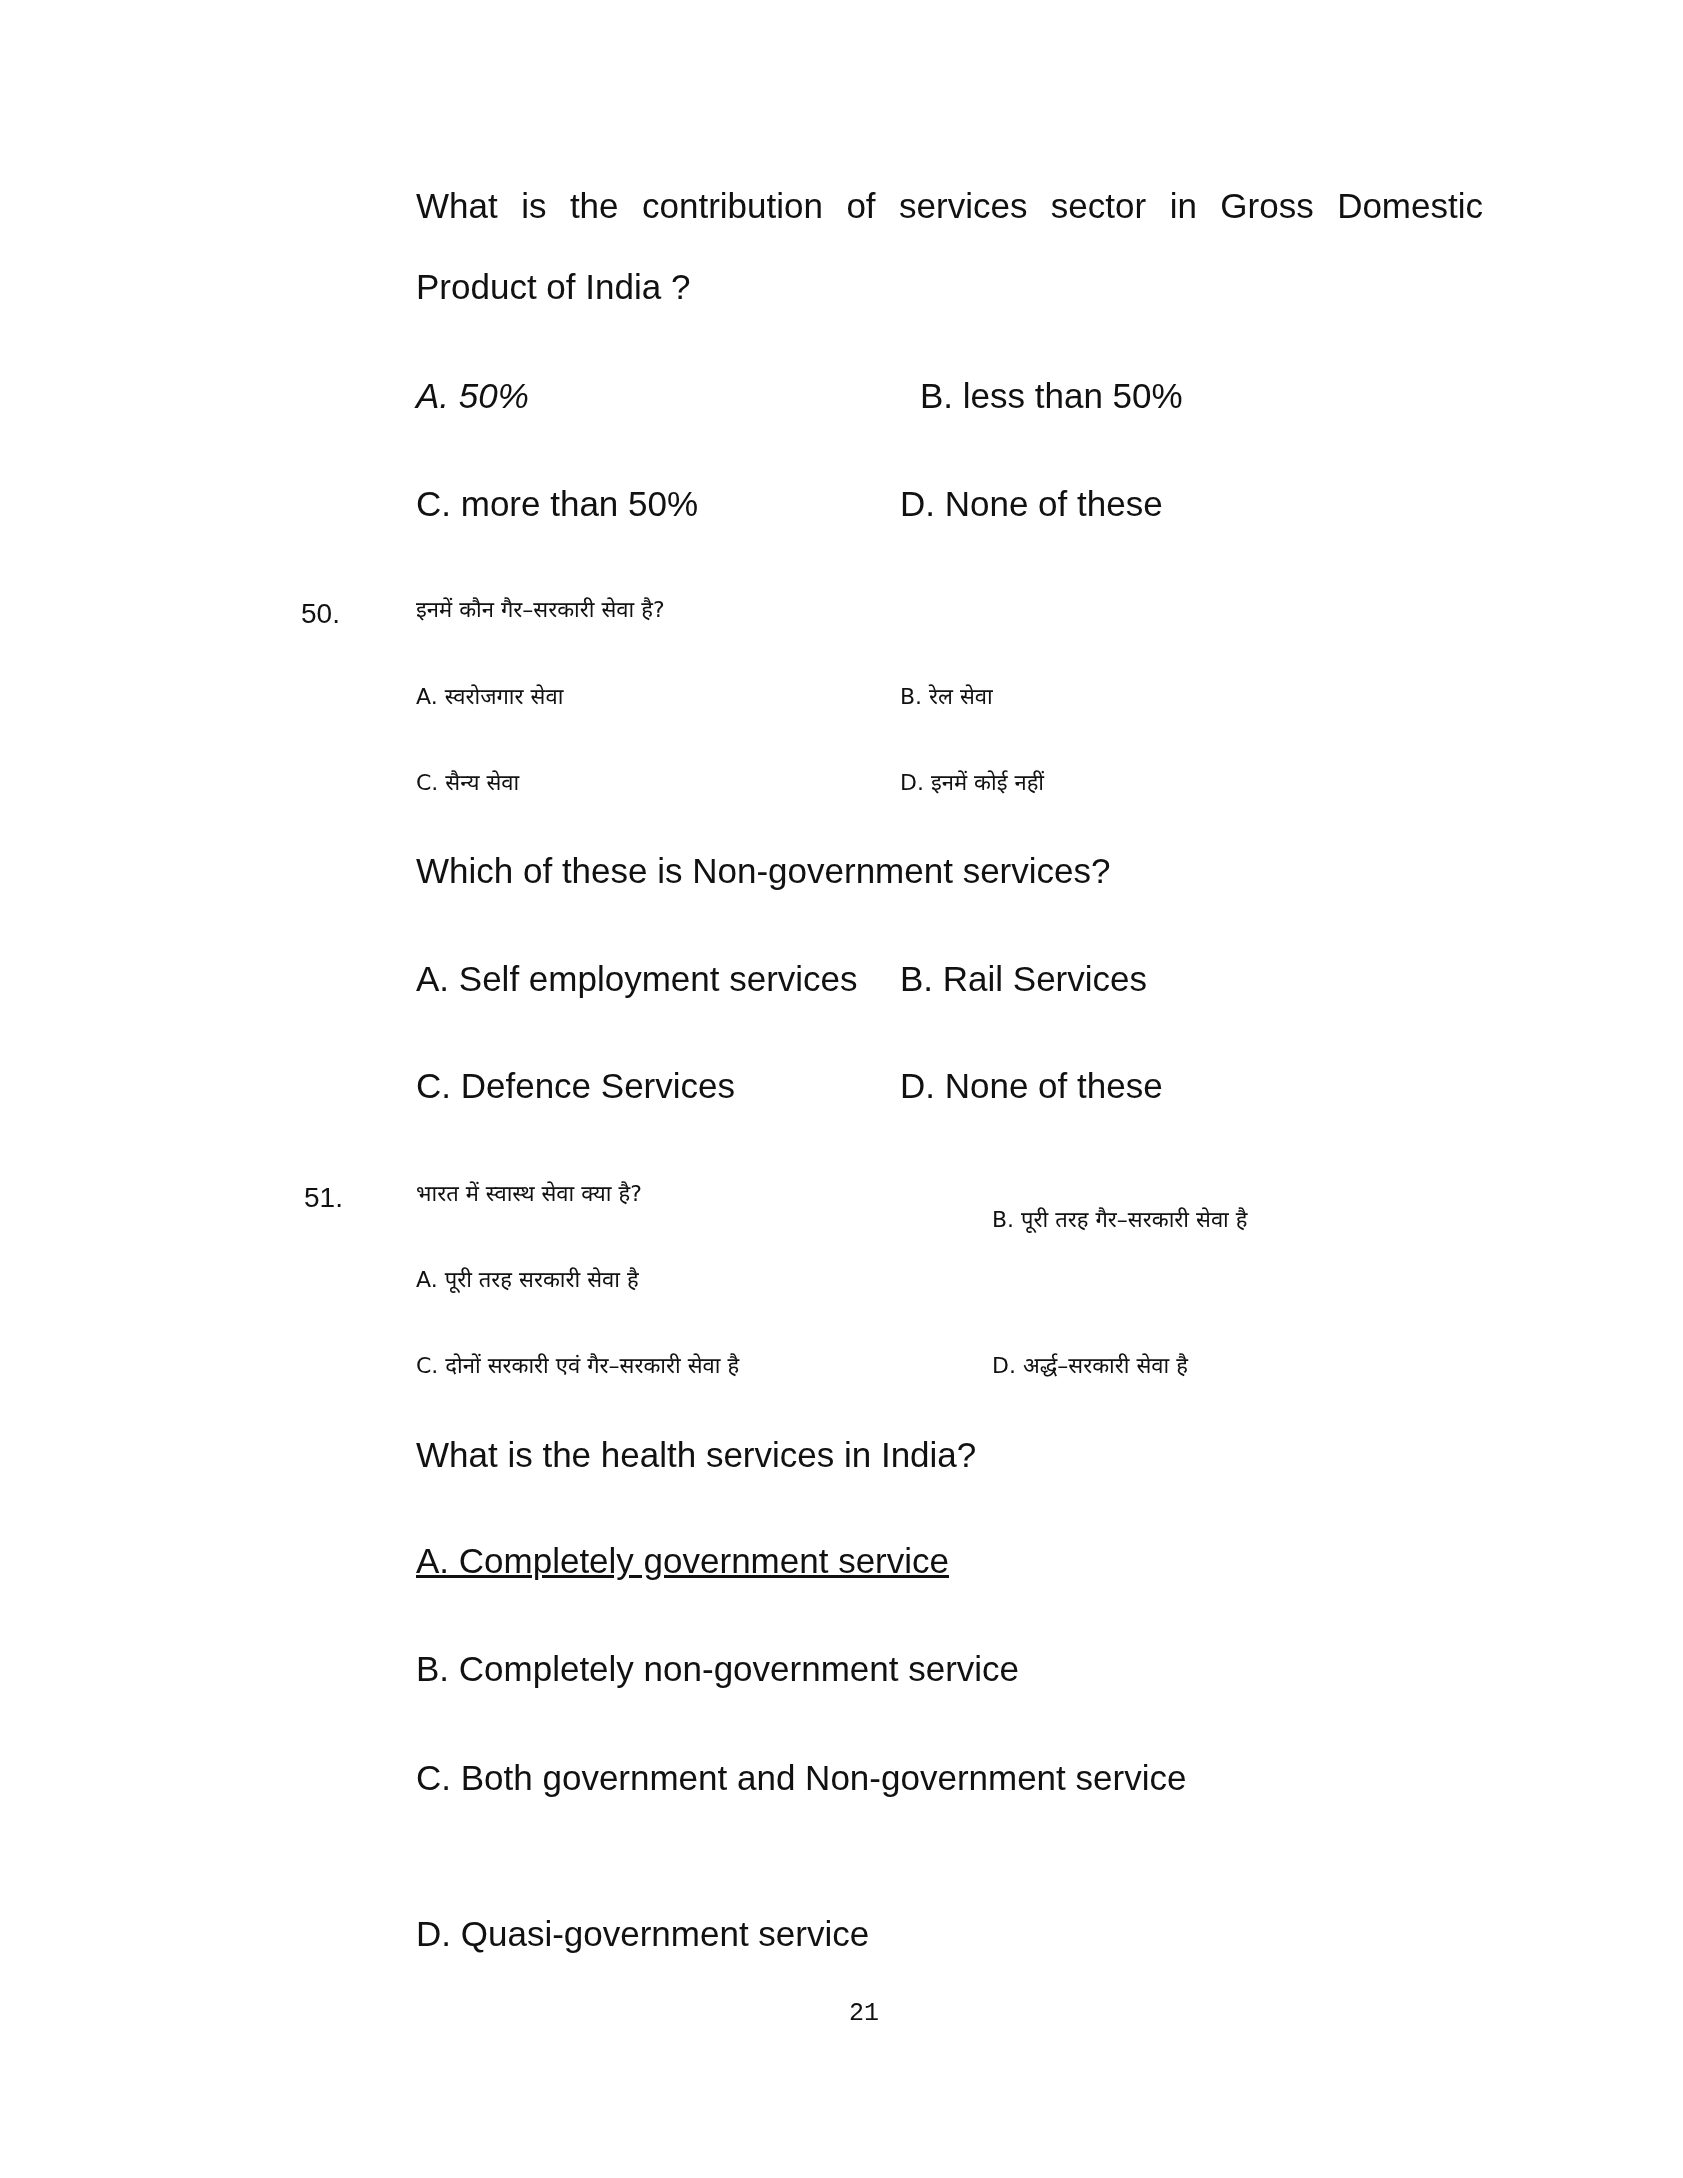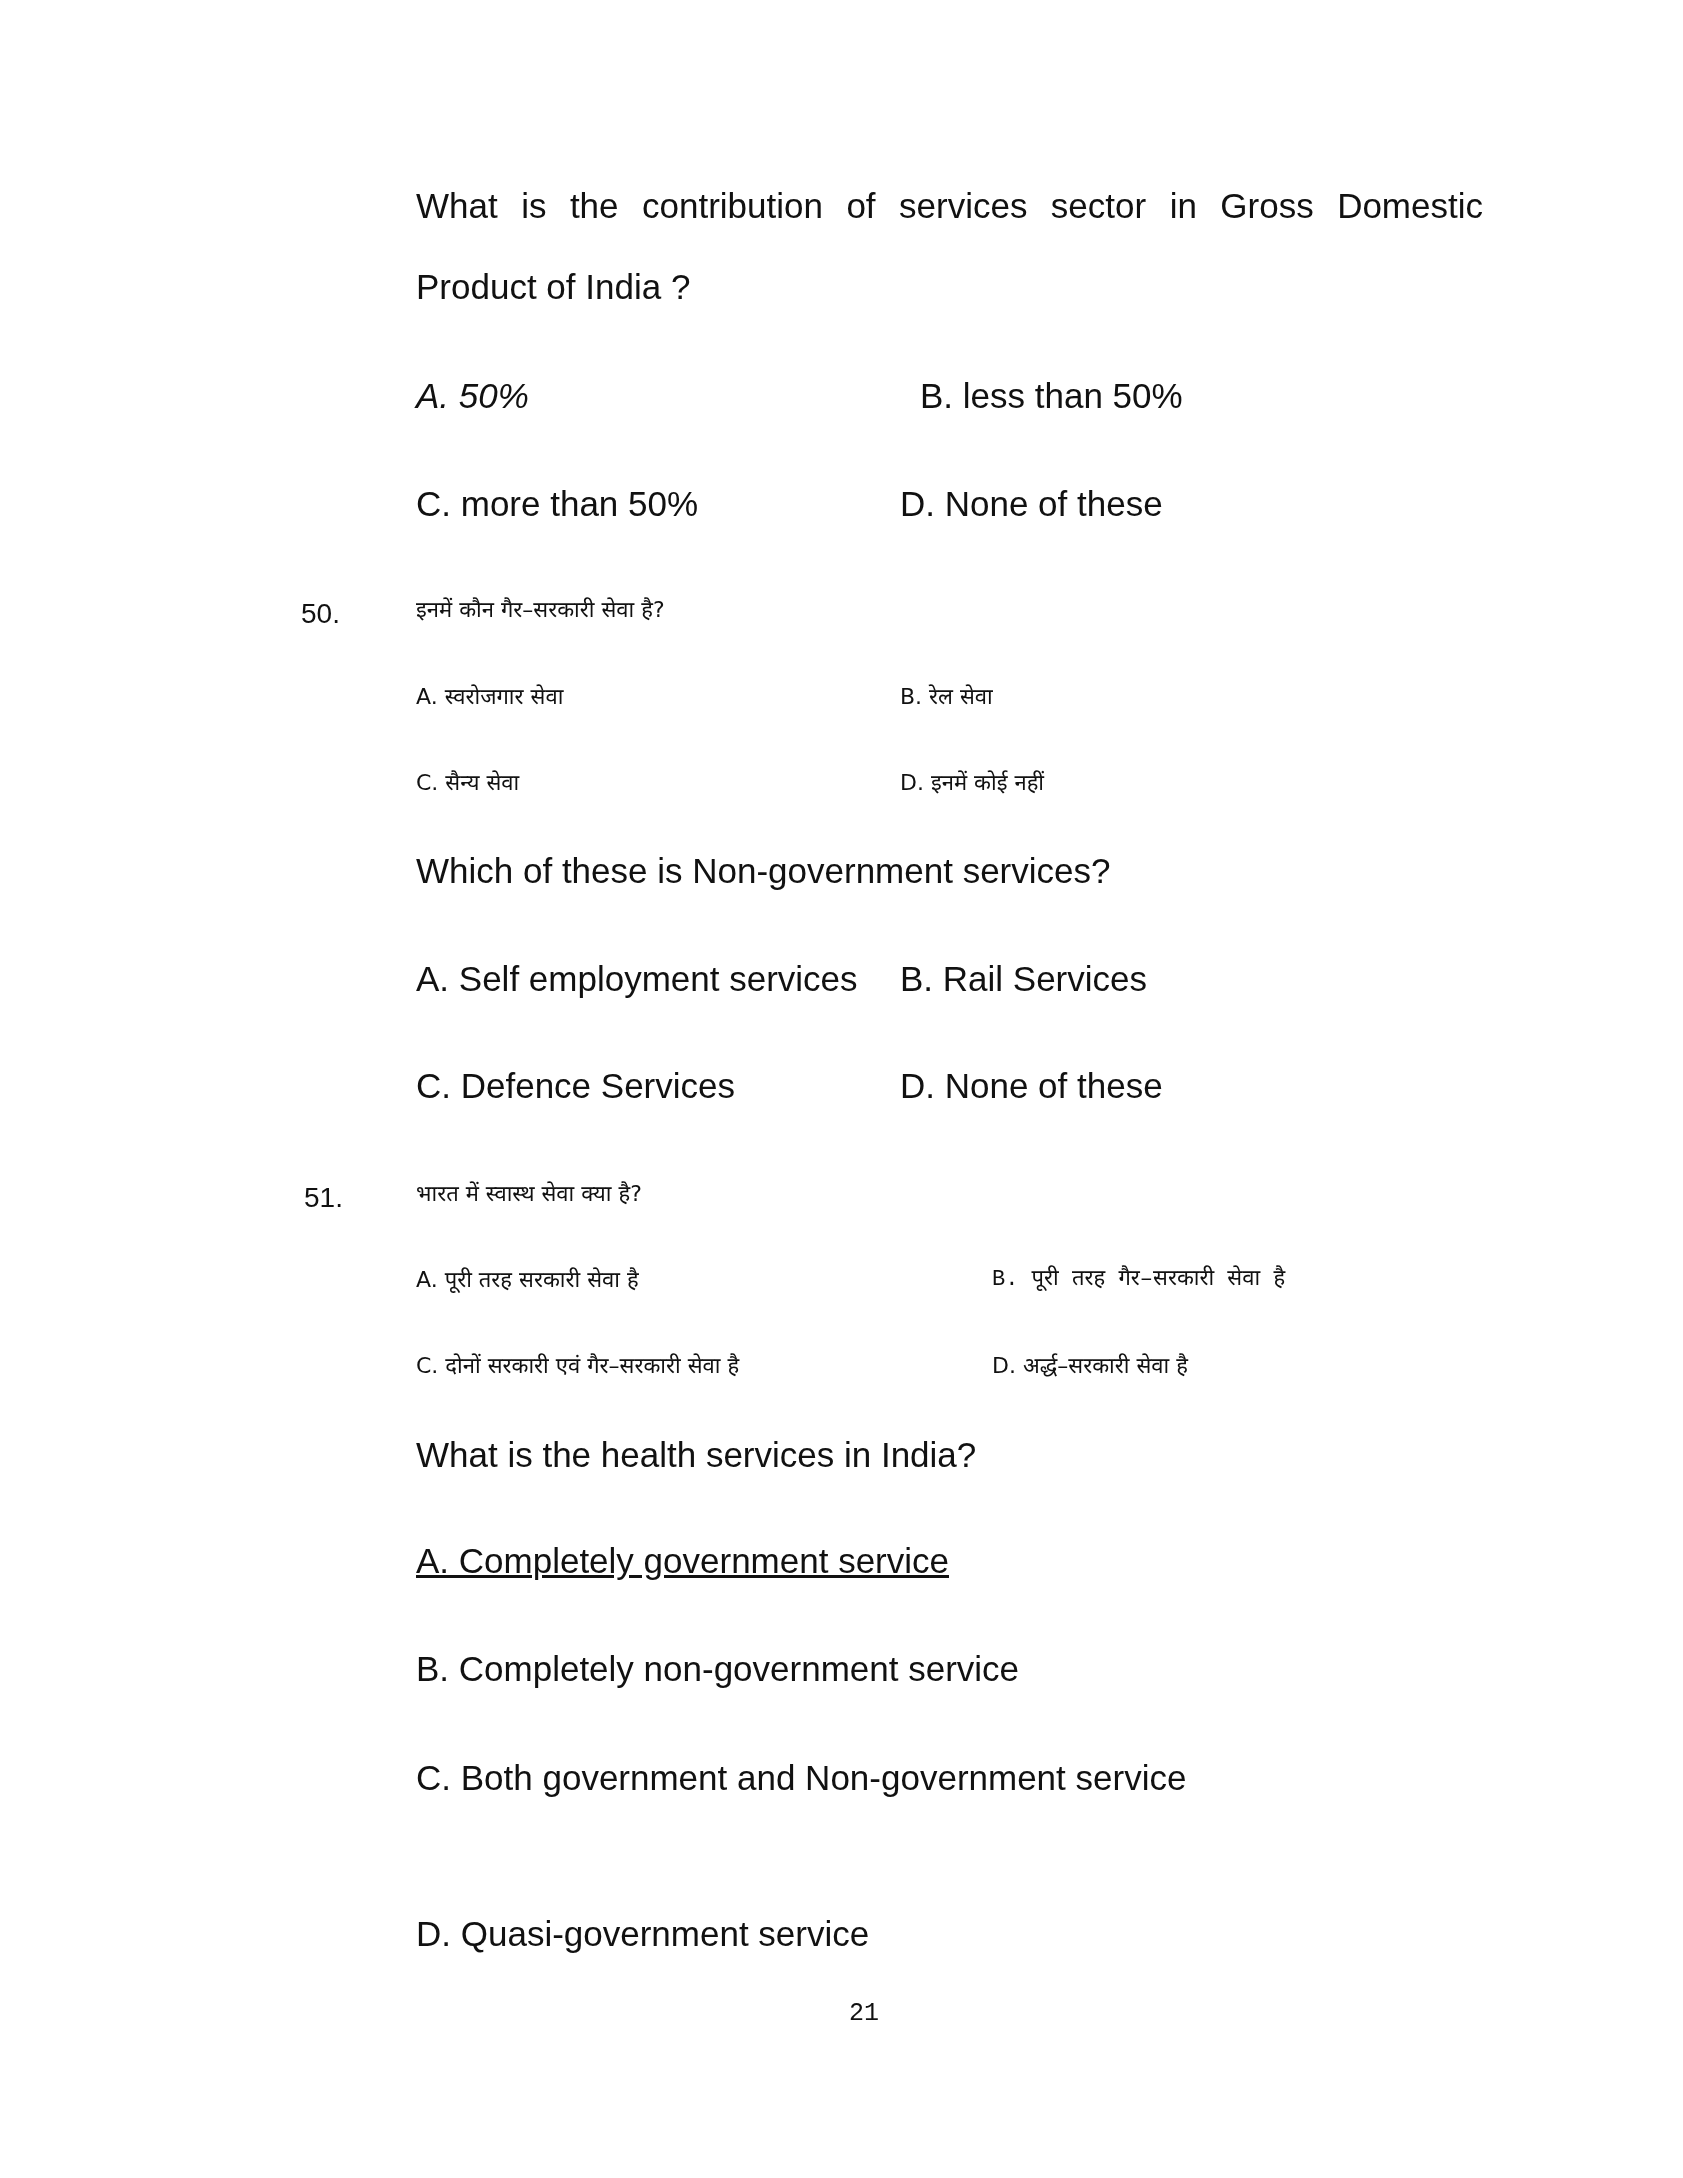--- a/index.html
+++ b/index.html
@@ -30,21 +30,21 @@
 
 <div class="t" style="left:416px; top:851px;">Which of these is Non-government services?</div>
 <div class="t" style="left:416px; top:959px;">A. Self employment services</div>
 <div class="t" style="left:900px; top:959px;">B. Rail Services</div>
 <div class="t" style="left:416px; top:1066px;">C. Defence Services</div>
 <div class="t" style="left:900px; top:1066px;">D. None of these</div>
 
 <div class="t num" style="left:304px; top:1178px;">51.</div>
 <div class="t hi" style="left:416px; top:1174px;">भारत में स्वास्थ सेवा क्या है?</div>
 <div class="t hi" style="left:416px; top:1260px;">A. पूरी तरह सरकारी सेवा है</div>
-<div class="t hi" style="left:992px; top:1260px;font-family:Liberation Mono, monospace;">B. पूरी तरह गैर–सरकारी सेवा है</div>
+<div class="t hi" style="left:992px; top:1200px;">B. पूरी तरह गैर–सरकारी सेवा है</div>
 <div class="t hi" style="left:416px; top:1346px;">C. दोनों सरकारी एवं गैर–सरकारी सेवा है</div>
 <div class="t hi" style="left:992px; top:1346px;">D. अर्द्ध–सरकारी सेवा है</div>
 
 <div class="t" style="left:416px; top:1435px;">What is the health services in India?</div>
 <div class="t" style="left:416px; top:1541px;text-decoration:underline;">A. Completely government service</div>
 <div class="t" style="left:416px; top:1649px;">B. Completely non-government service</div>
 <div class="t" style="left:416px; top:1758px;">C. Both government and Non-government service</div>
 <div class="t" style="left:416px; top:1866px;margin-top:48px;">D. Quasi-government service</div>
 
 <div class="t pageno" style="left:849px; top:1994px;">21</div>

